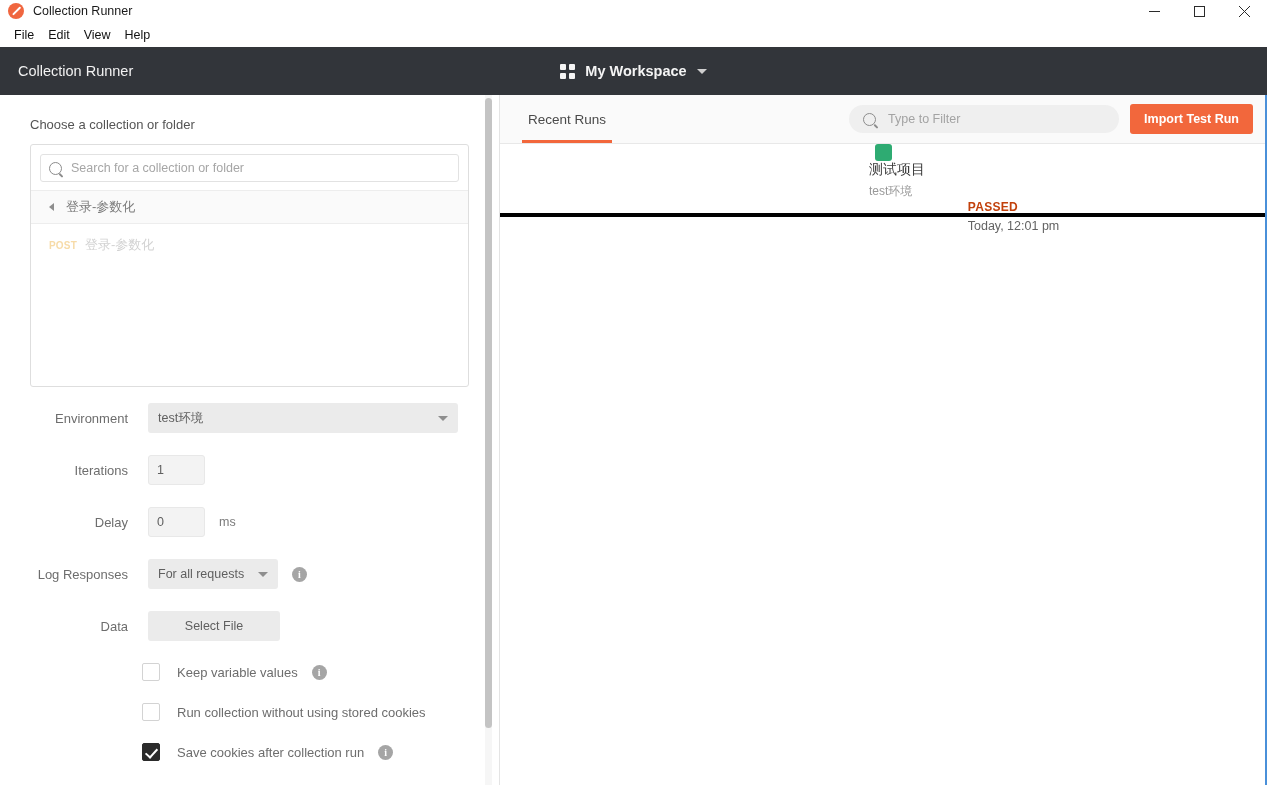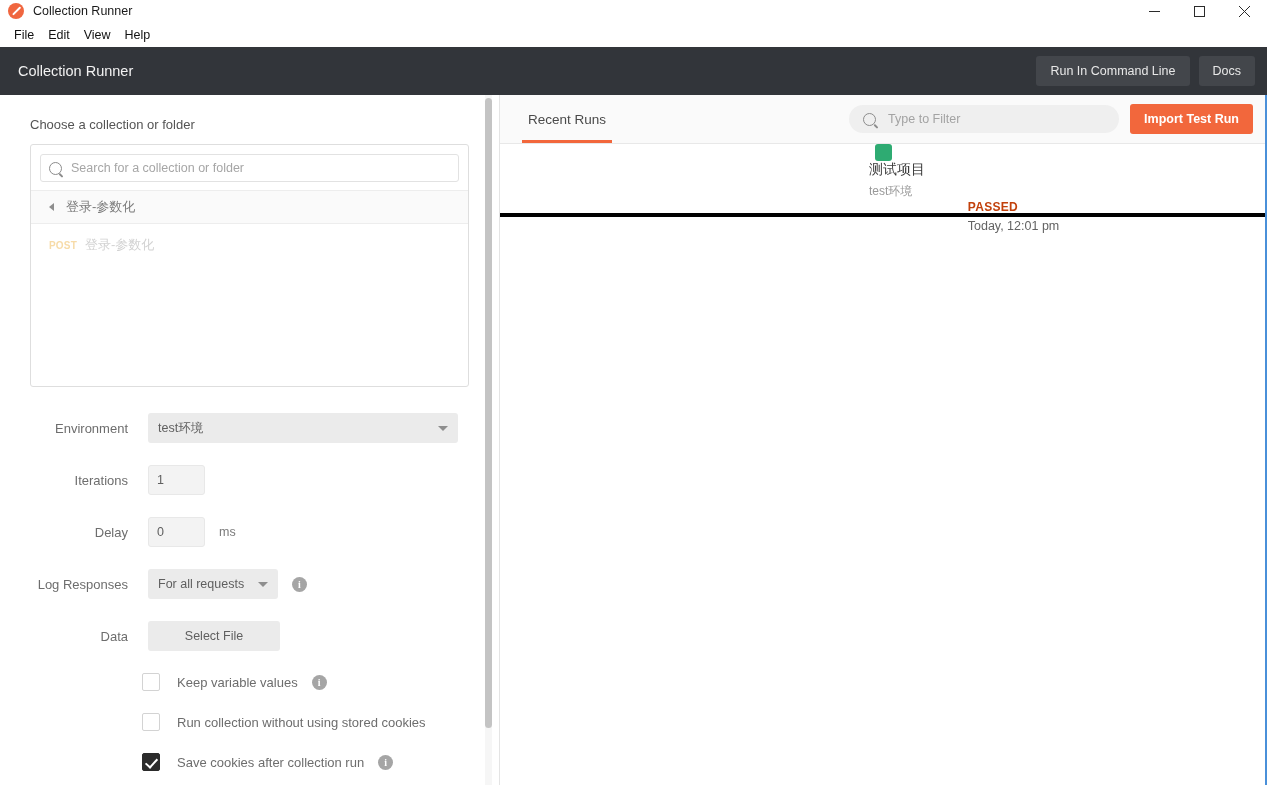--- a/index.html
+++ b/index.html
@@ -238,21 +238,21 @@
     letter-spacing: .2px;
     white-space: nowrap;
   }
   .req-name {
     font-size: 13px;
     color: #d2d2d2;
     white-space: nowrap;
   }
 
   
-  .form { margin-top: 26px; }
+  .form { margin-top: 16px; }
   .frow {
     display: flex;
     align-items: center;
     margin-bottom: 22px;
   }
   .frow-label {
     width: 118px;
     text-align: right;
     padding-right: 20px;
     font-size: 13px;
@@ -522,23 +522,29 @@
 
 <div class="menubar">
   <div class="menu-item">File</div>
   <div class="menu-item">Edit</div>
   <div class="menu-item">View</div>
   <div class="menu-item">Help</div>
 </div>
 
 <div class="appheader">
   <div class="app-title">Collection Runner</div>
-  <div class="header-right">
-    <button class="hdr-btn">Run In Command Line</button>
-    <button class="hdr-btn">Docs</button>
+  <div class="workspace">
+    <div class="ws-grid">
+        <i></i>
+        <i></i>
+        <i></i>
+        <i></i>
+      </div>
+    <div class="ws-name">My Workspace</div>
+    <div class="caret-down"></div>
   </div>
 </div>
 
 <div class="body">
 
   <div class="leftpane">
     <div class="lp-inner">
       <div class="lp-label">Choose a collection or folder</div>
 
       <div class="collection-box">

